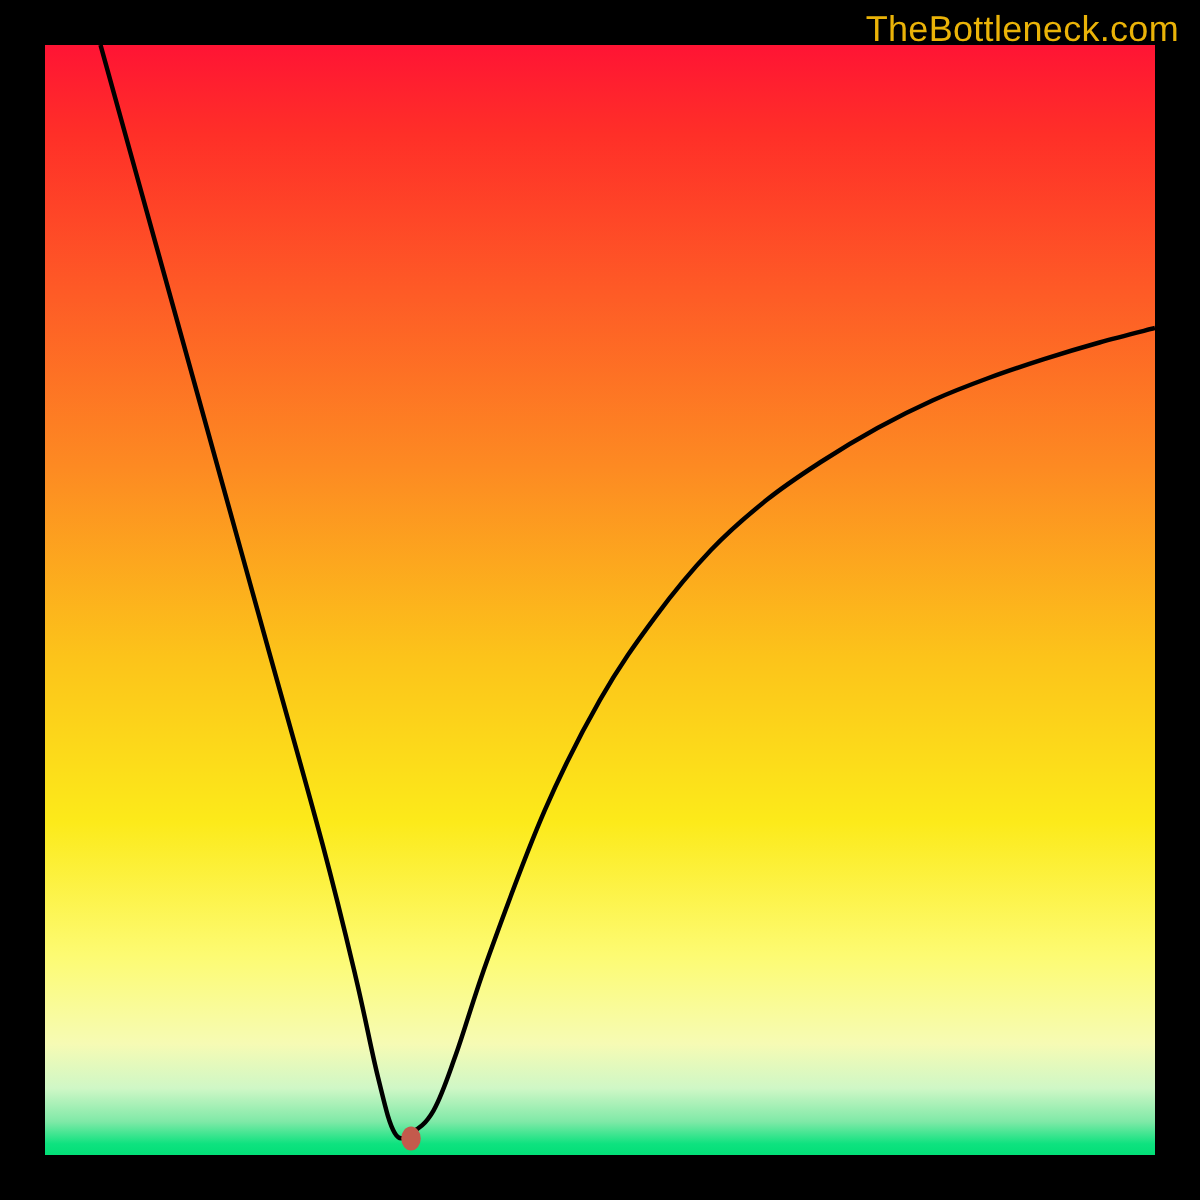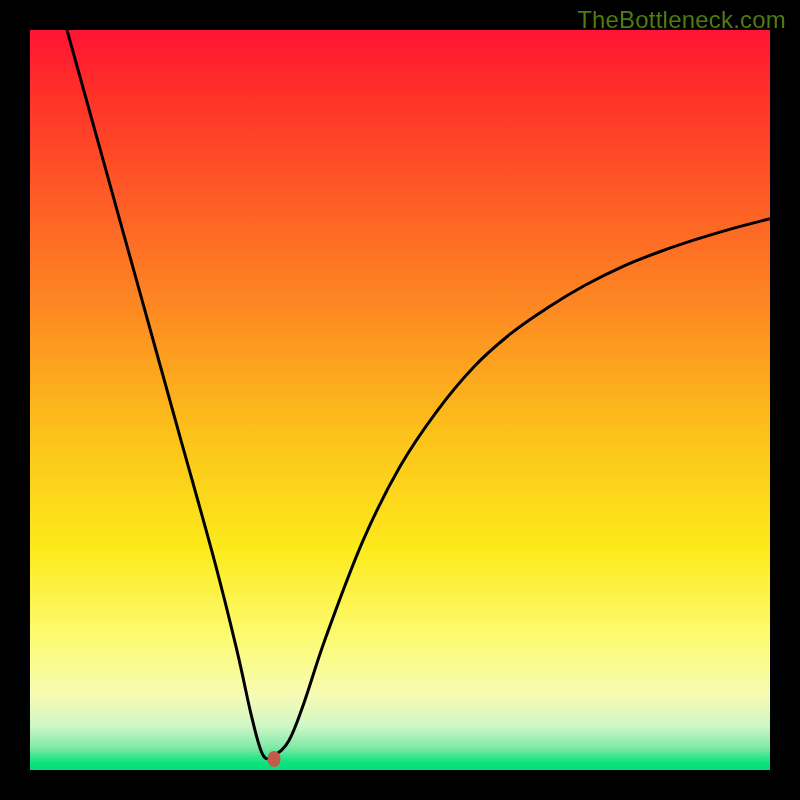--- a/index.html
+++ b/index.html
@@ -8,21 +8,21 @@
     height: 800px;
     background: #000;
     position: relative;
     font-family: Arial, sans-serif;
     overflow: hidden;
   }
   .watermark {
     position: absolute;
     top: 6px;
     right: 14px;
-    color: #4d7c0f;
+    color: #eab308;
     font-size: 24px;
     font-weight: 500;
     z-index: 10;
     letter-spacing: 0.2px;
   }
   .plot-area {
     position: absolute;
     top: 30px;
     left: 30px;
     width: 740px;

